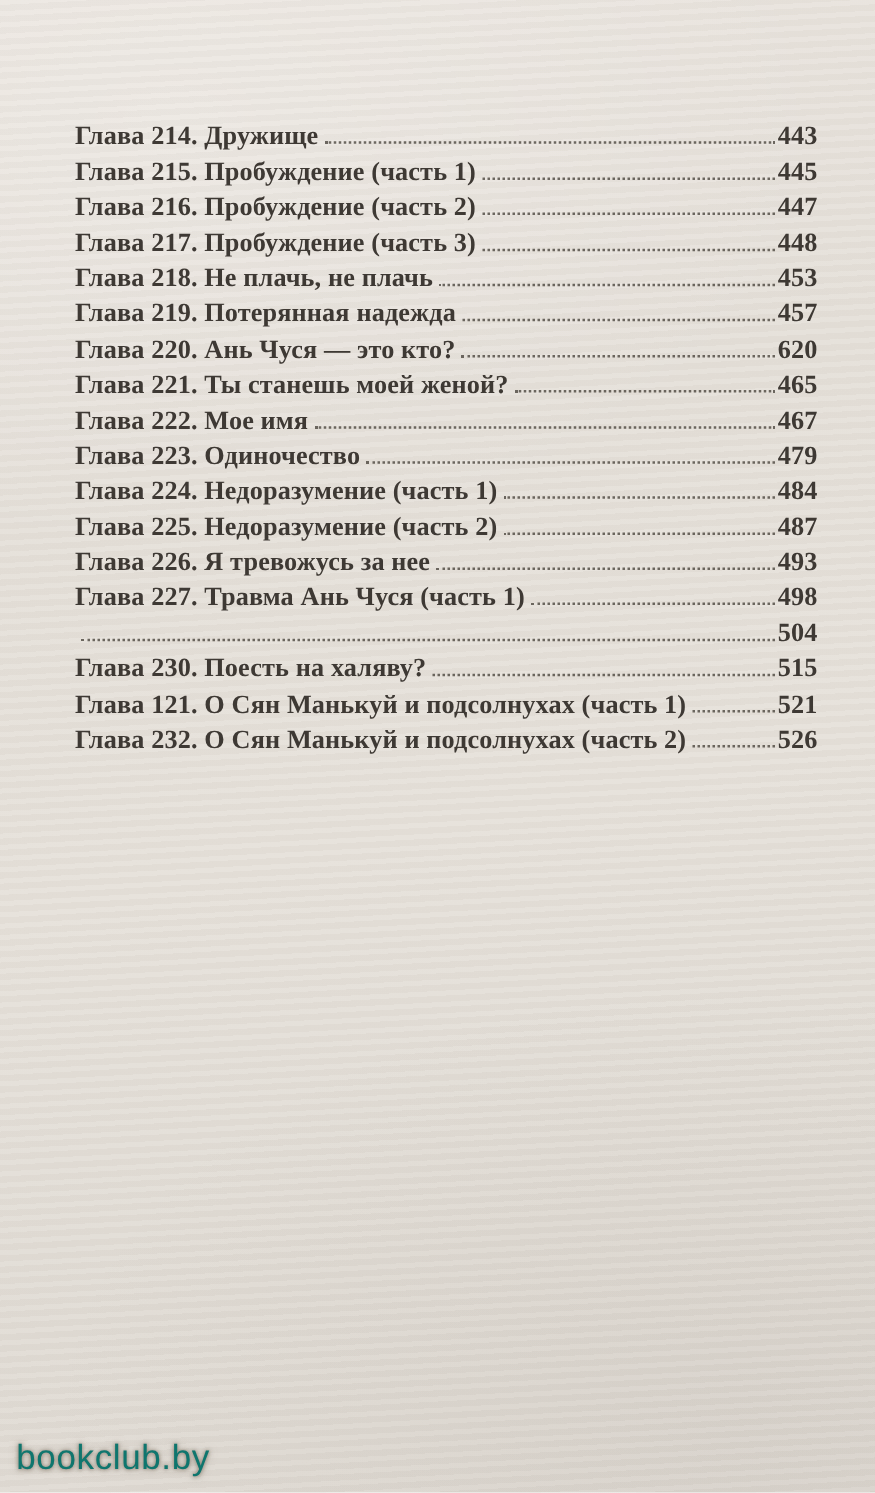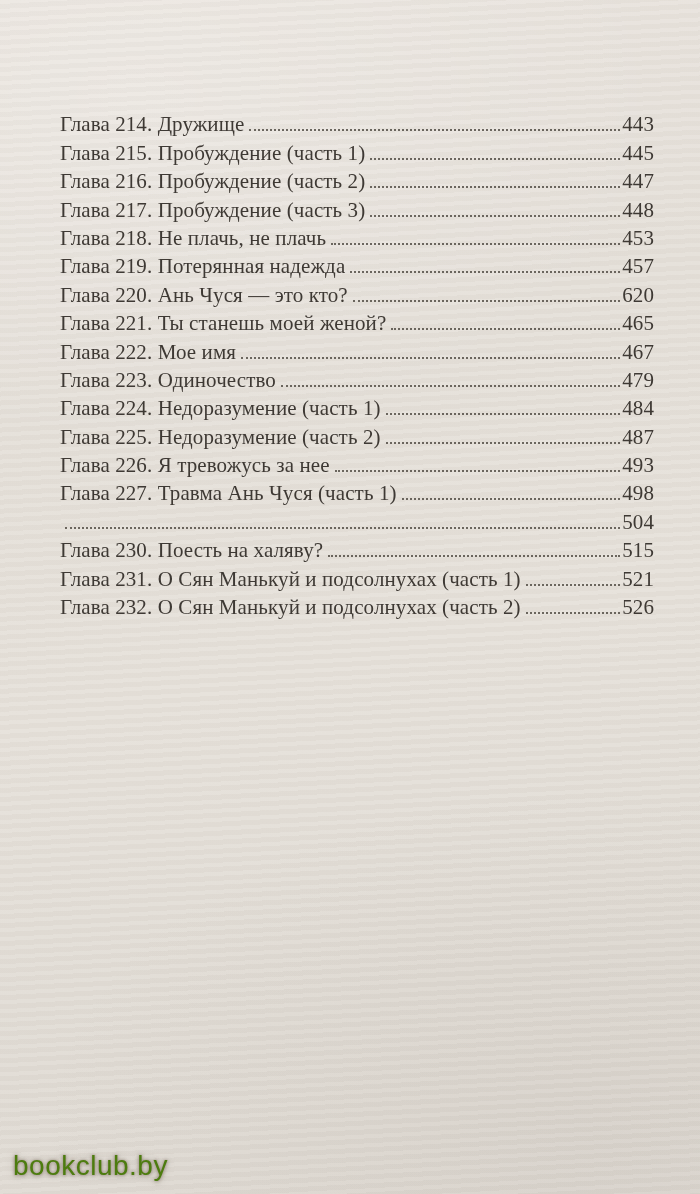--- a/index.html
+++ b/index.html
@@ -22,23 +22,24 @@
     pointer-events: none;
     background:
       repeating-linear-gradient(177deg,
         rgba(255,255,255,0.05) 0px, rgba(255,255,255,0.05) 4px,
         rgba(125,115,102,0.035) 4px, rgba(125,115,102,0.035) 9px),
       radial-gradient(ellipse 900px 600px at 20% 8%, rgba(255,255,255,0.18), rgba(255,255,255,0) 60%),
       radial-gradient(ellipse 800px 500px at 85% 95%, rgba(110,100,90,0.07), rgba(110,100,90,0) 70%);
   }
   .toc {
     position: absolute;
-    top: 108px;
+    top: 92px;
     left: 60px;
     right: 46px;
+    font-weight: bold;
   }
   .toc-row {
     display: flex;
     align-items: flex-end;
     height: 28.4px;
     font-size: 21px;
     color: #3e3934;
     letter-spacing: 0.1px;
   }
   .toc-label {
@@ -56,21 +57,21 @@
     line-height: 24px;
   }
   .watermark {
     position: absolute;
     left: 13px;
     bottom: 12px;
     font-family: "Liberation Sans", sans-serif;
     font-size: 28px;
     font-weight: 400;
     letter-spacing: 0.5px;
-    color: #4d7c0f;
+    color: #0f766e;
     text-shadow:
       0 0 3px rgba(140,128,114,0.85),
       0 1px 4px rgba(140,128,114,0.6),
       0 0 8px rgba(150,140,126,0.35);
   }
 </style>
 </head>
 <body>
 
 <div class="page-surface">
@@ -165,21 +166,21 @@
   </div>
 
 
   <div class="toc-row">
     <span class="toc-label">Глава 230. Поесть на халяву?</span>
     <span class="toc-dots"></span>
     <span class="toc-page">515</span>
   </div>
 
   <div class="toc-row">
-    <span class="toc-label">Глава 231. О Сян Манькуй и подсолнухах (часть 1)</span>
+    <span class="toc-label">Глава 121. О Сян Манькуй и подсолнухах (часть 1)</span>
     <span class="toc-dots"></span>
     <span class="toc-page">521</span>
   </div>
 
   <div class="toc-row">
     <span class="toc-label">Глава 232. О Сян Манькуй и подсолнухах (часть 2)</span>
     <span class="toc-dots"></span>
     <span class="toc-page">526</span>
   </div>
 </div>

